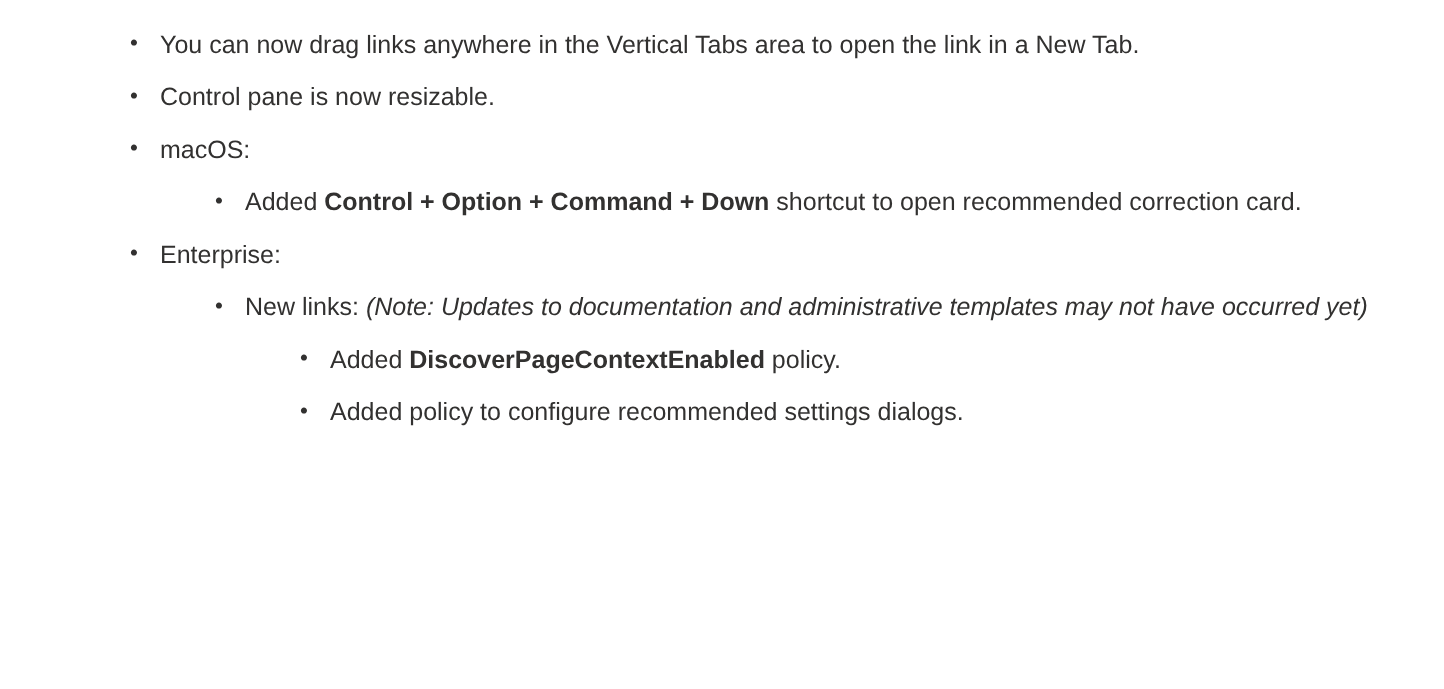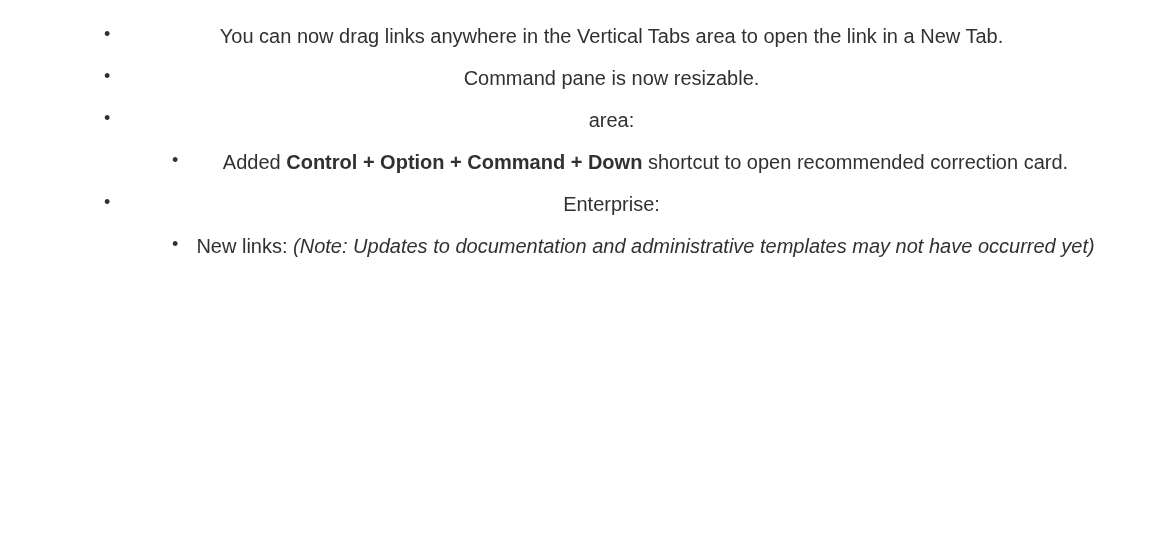--- a/index.html
+++ b/index.html
@@ -1,19 +1,18 @@
 <!DOCTYPE html>
 <html><head>
   <meta charset="utf-8">
   <style>
     * {
       margin: 0;
       padding: 0;
       box-sizing: border-box;
-      text-align: center;
     }
     body {
       font-family: 'Segoe UI', Tahoma, Geneva, Verdana, sans-serif;
       font-size: 20px;
       line-height: 1.6;
       color: #323130;
       background: #ffffff;
       padding: 20px 60px 20px 100px;
       width: 1155px;
     }
@@ -49,31 +48,39 @@
     }
   </style>
 </head>
 <body>
 
 <ul>
   <li>
     <span>You can now drag links anywhere in the Vertical Tabs area to open the link in a New Tab.</span>
   </li>
   <li>
-    <span>Command pane is now resizable.</span>
+    <span>Control pane is now resizable.</span>
   </li>
   <li>
-    <span>area:</span>
+    <span>macOS:</span>
     <ul>
       <li>
         <span>Added </span><strong>Control + Option + Command + Down</strong><span> shortcut to open recommended correction card.</span>
       </li>
     </ul>
   </li>
   <li>
     <span>Enterprise:</span>
     <ul>
       <li>
         <span>New links: </span><em>(Note: Updates to documentation and administrative templates may not have occurred yet)</em>
+        <ul>
+          <li>
+            <span>Added </span><strong>DiscoverPageContextEnabled</strong><span> policy.</span>
+          </li>
+          <li>
+            <span>Added policy to configure recommended settings dialogs.</span>
+          </li>
+        </ul>
       </li>
     </ul>
   </li>
 </ul>
 
 </body></html>

